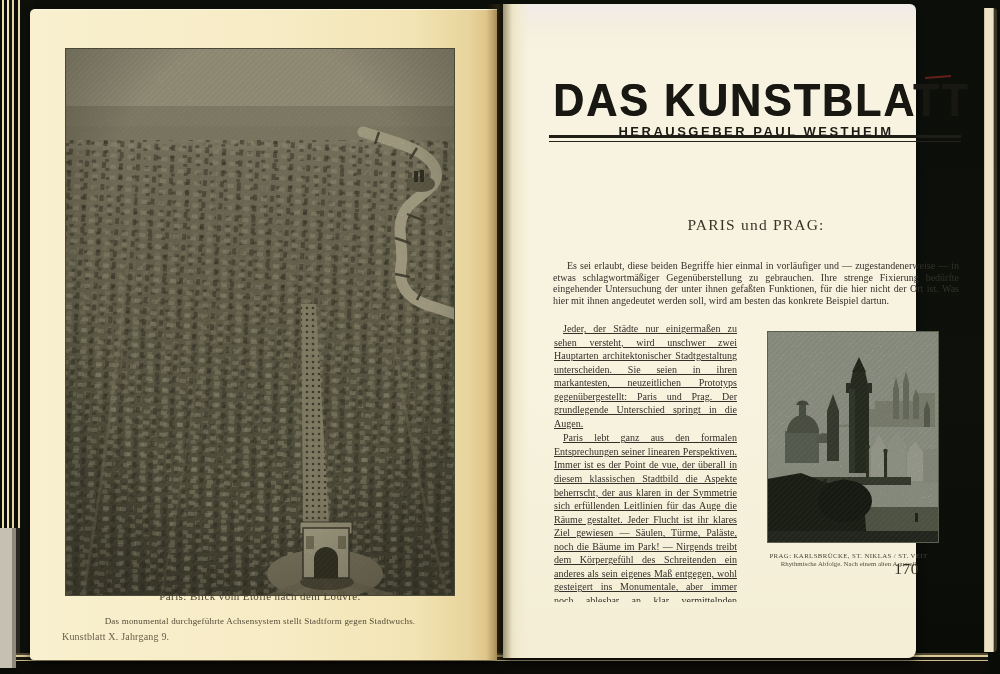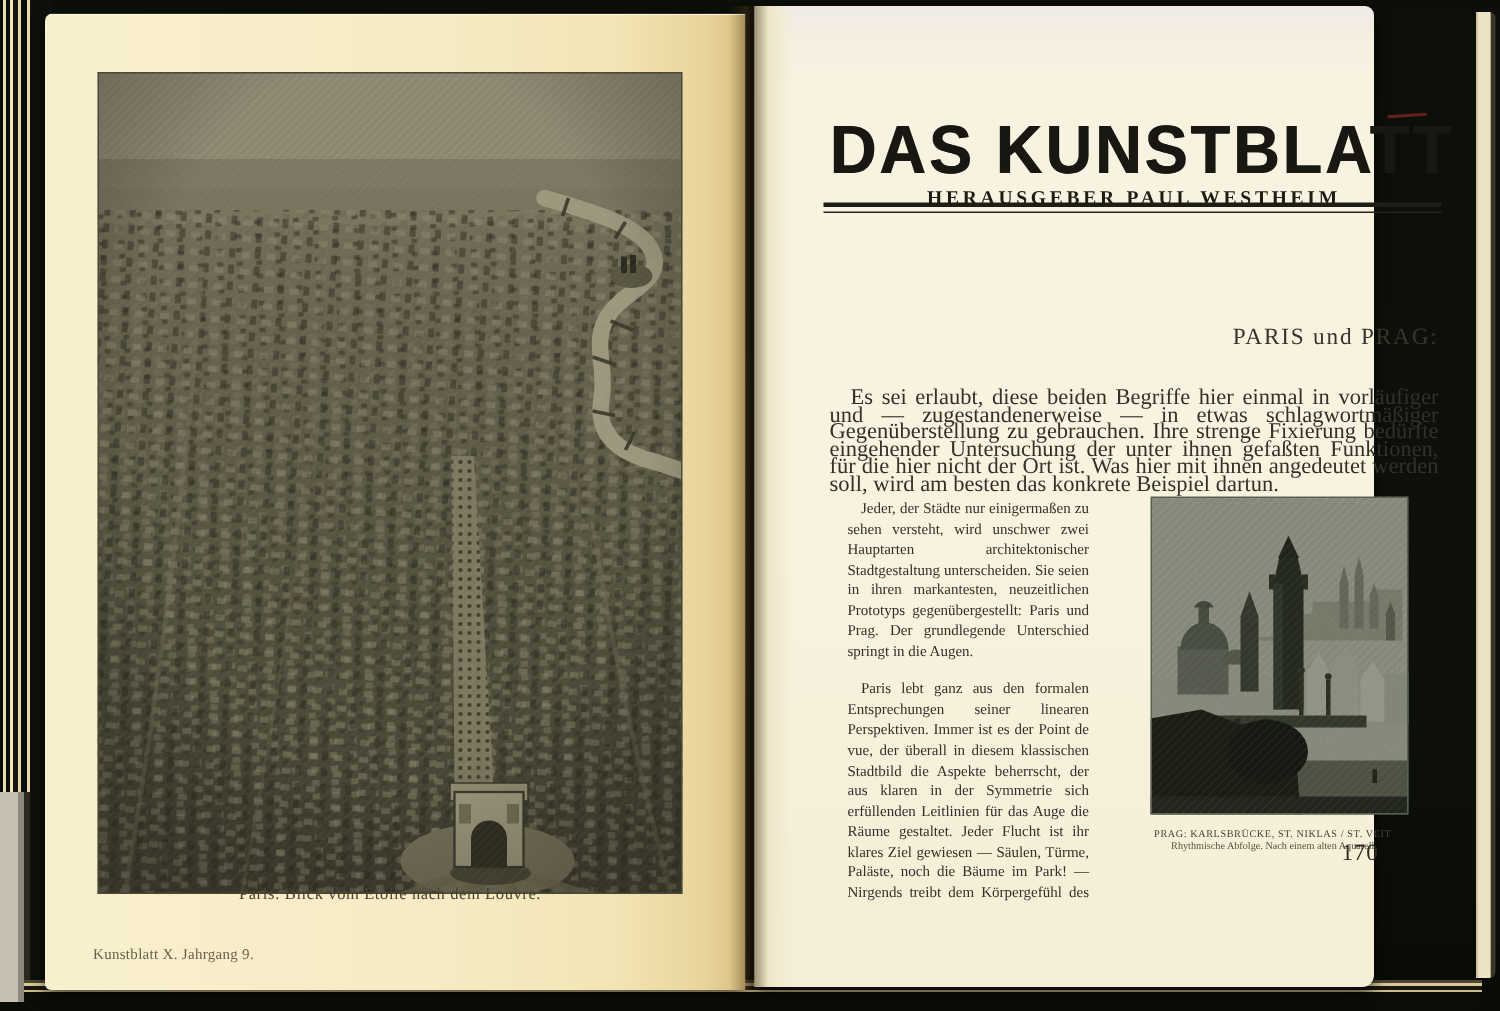--- a/index.html
+++ b/index.html
@@ -80,43 +80,43 @@
   .content{position:absolute;left:50px;top:0;width:406px;}
   .masthead{position:absolute;left:0;top:74px;width:406px;text-align:center;}
   .masthead-title{
     font-family:"Liberation Sans", sans-serif;font-weight:900;
     font-size:43px;line-height:1;letter-spacing:2px;color:#181711;
     transform:scaleY(1.06);transform-origin:top center;white-space:nowrap;
     text-shadow:.6px 0 #181711;
   }
   .red-mark{position:absolute;right:8px;top:-2px;width:26px;height:2px;background:#7d2420;transform:rotate(-4deg);opacity:.8;}
   .masthead-sub{
-    font-family:Liberation Serif, serif;font-weight:900;
+    font-family:Liberation Sans, sans-serif;font-weight:900;
     font-size:13px;letter-spacing:2.5px;color:#1c1b14;margin-top:3px;white-space:nowrap;
   }
   .rules{position:absolute;left:-4px;top:131px;width:412px;}
   .rule-thick{height:3px;background:#1e1d16;}
   .rule-thin{height:1.5px;background:#24221a;margin-top:2.5px;}
 
-  .art-title{position:absolute;left:0;top:212px;width:406px;text-align:right;color:#39342a;}
+  .art-title{position:absolute;left:0;top:212px;width:406px;text-align:center;color:#39342a;}
   .art-title .l1{font-size:15.5px;letter-spacing:1.2px;}
   .art-title .l2{font-size:15.5px;letter-spacing:.6px;margin-top:3px;}
 
   .intro{
     position:absolute;left:0;top:256px;width:406px;
-    font-size:15px;line-height:11.6px;text-align:justify;color:#33302a;
+    font-size:10px;line-height:11.6px;text-align:justify;color:#33302a;
     text-indent:14px;
   }
   .cols{position:absolute;left:0;top:317px;width:406px;display:flex;}
   .col-text{
     width:185px;height:281px;overflow:hidden;
     font-size:10px;line-height:13.55px;text-align:justify;color:#33302a;
     hyphens:auto;-webkit-hyphens:auto;
   }
-  .col-text p{margin:12px;text-indent:9px;}
+  .col-text p{margin:1px;text-indent:9px;text-decoration:underline;}
   .col-text p + p{margin-top:1px;}
   .col-fig{width:221px;margin-left:0;display:flex;flex-direction:column;align-items:center;}
   .prague-img{margin-top:10px;margin-left:8px;}
   .fig-cap1{margin-top:5px;font-size:6.8px;letter-spacing:.4px;color:#4a443a;white-space:nowrap;}
   .fig-cap2{margin-top:1px;font-size:6.8px;color:#55503f;white-space:nowrap;}
   .pageno{
     position:absolute;right:40px;top:556px;font-size:15.5px;color:#2f2c24;letter-spacing:.5px;
   }
 </style>
 </head>
@@ -197,20 +197,21 @@
         </g>
 
         <rect width="390" height="548" fill="url(#hatch)" opacity="0.12"></rect>
         <rect width="390" height="548" filter="url(#grain)" opacity="0.28"></rect>
         <rect width="390" height="548" fill="url(#vig)"></rect>
         <rect x="0.5" y="0.5" width="389" height="547" fill="none" stroke="#4a4836" stroke-width="1"></rect>
       </svg>
     </div>
 
     <div class="cap-main">Paris: Blick vom Etoile nach dem Louvre.</div>
+    <div class="cap-sub">Das monumental durchgeführte Achsensystem stellt Stadtform gegen Stadtwuchs.</div>
     <div class="footnote">Kunstblatt X. Jahrgang 9.</div>
   </div>
 
   <div class="page-right">
     <div class="content">
 
       <div class="masthead">
         <div class="masthead-title">DAS KUNSTBLATT</div>
         <div class="red-mark"></div>
         <div class="masthead-sub">HERAUSGEBER PAUL WESTHEIM</div>

